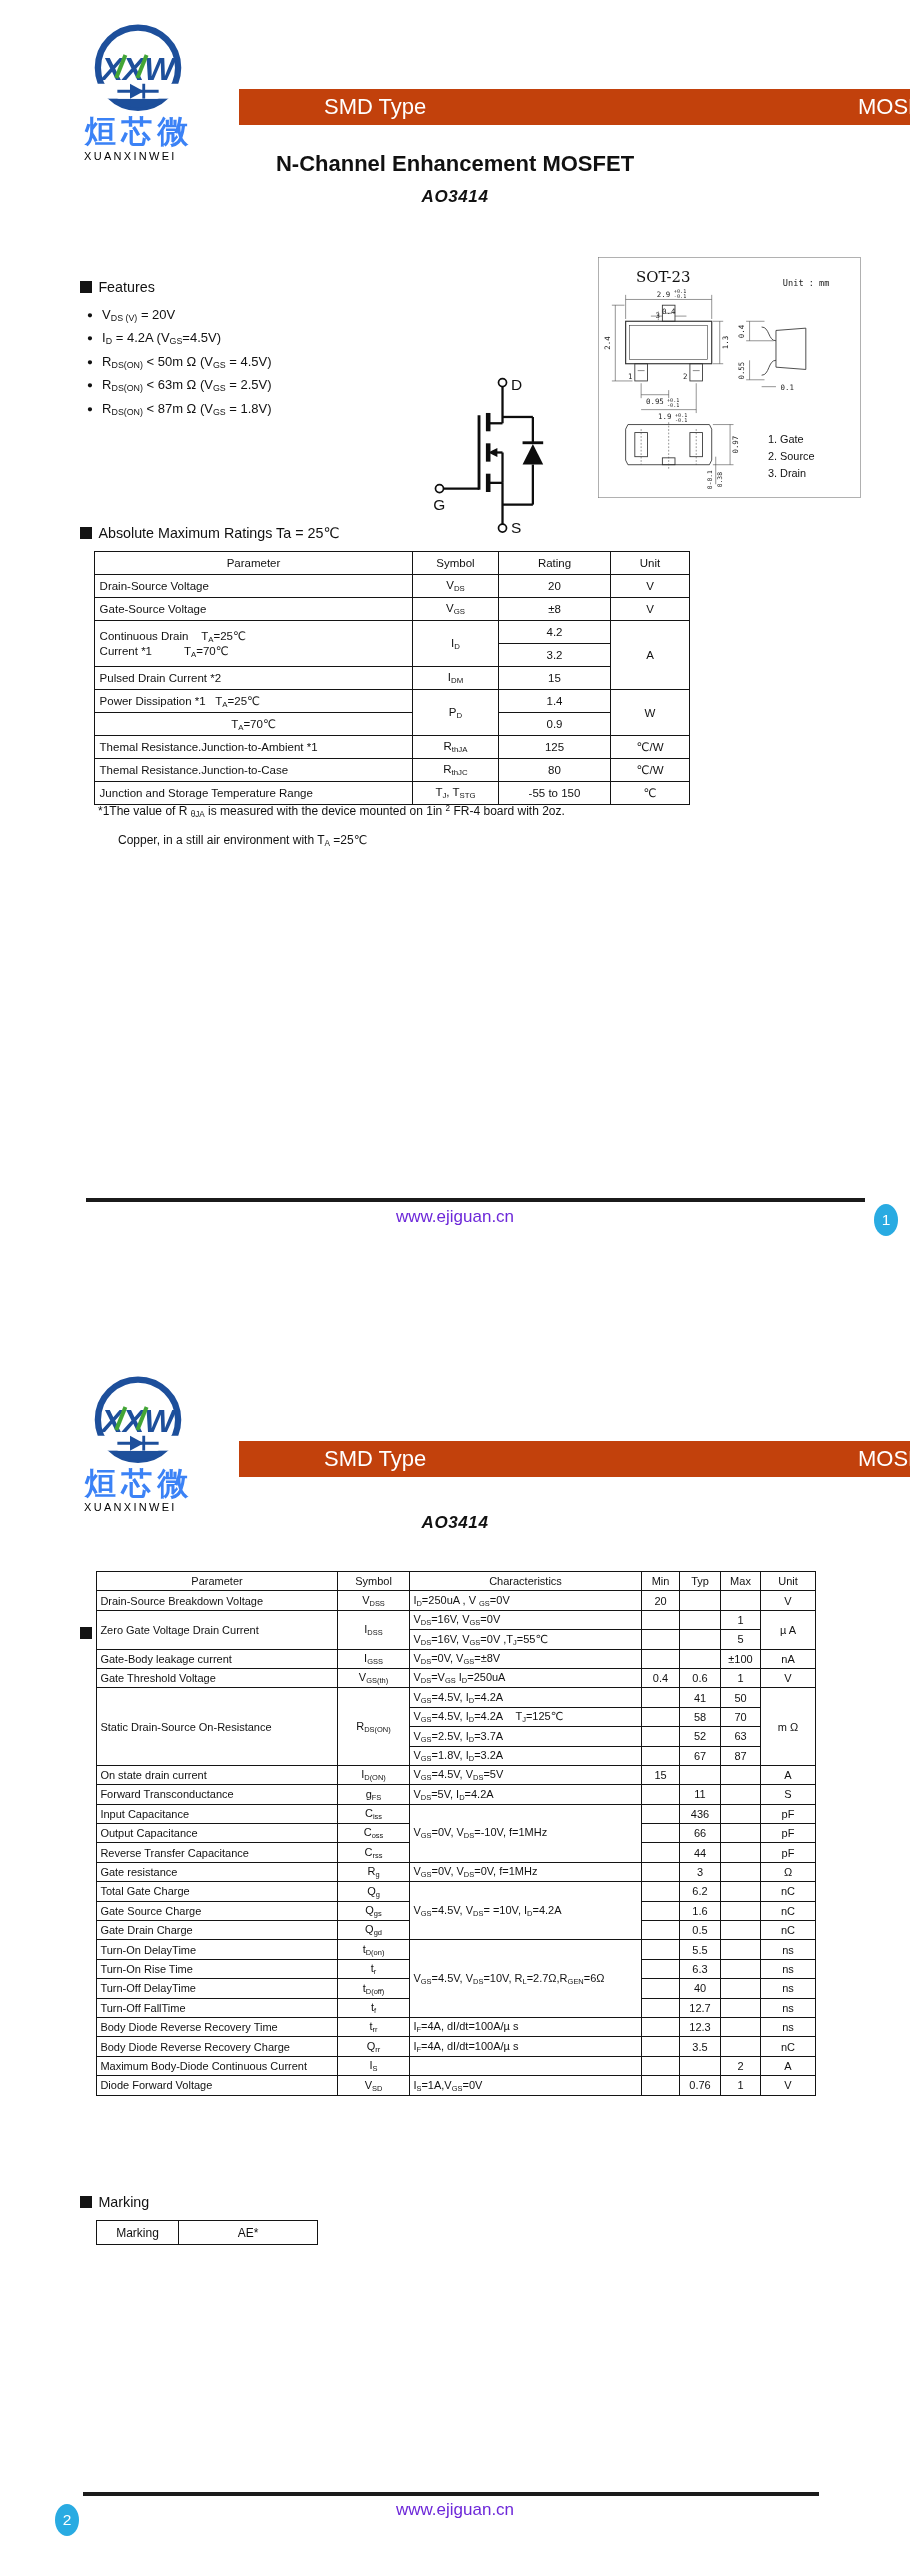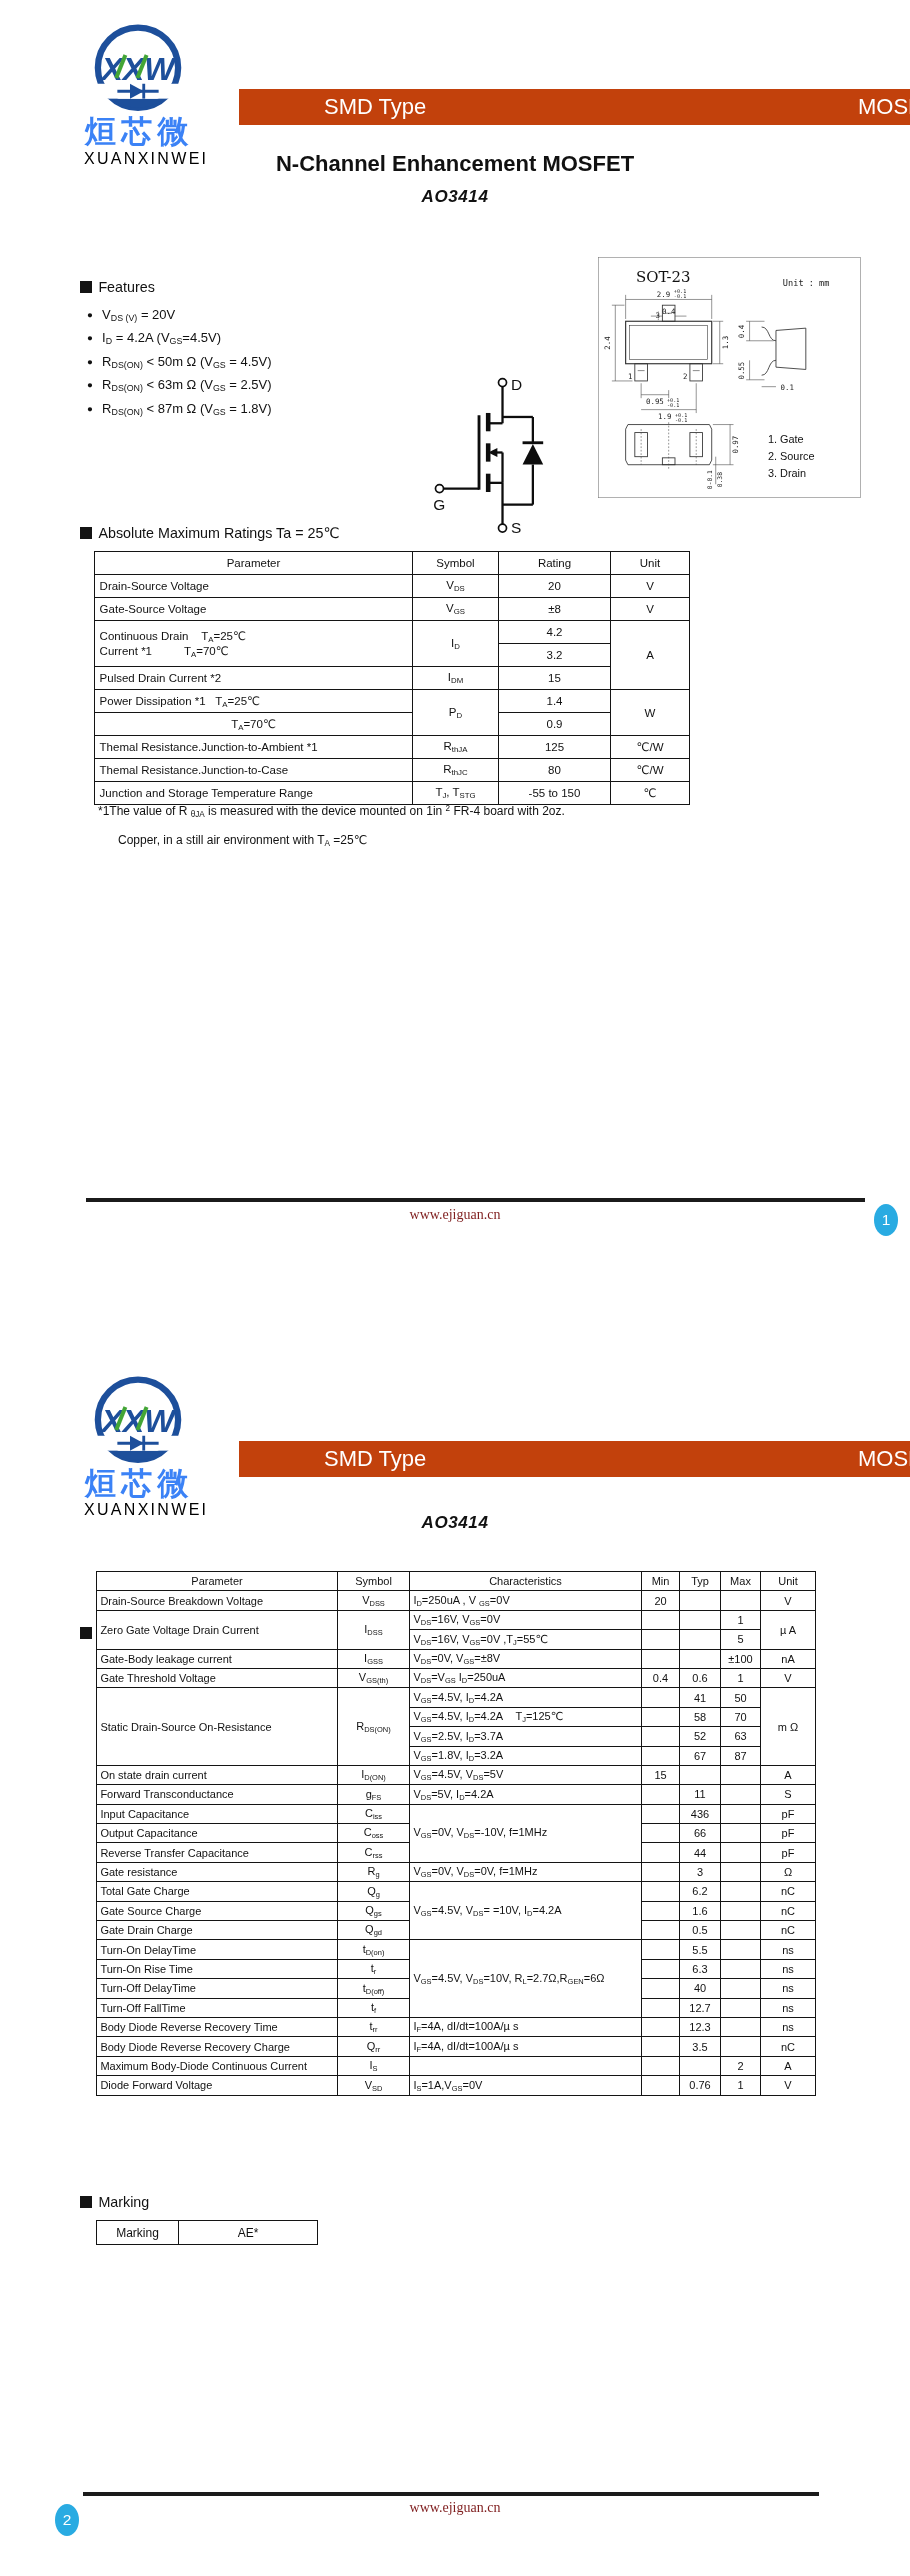--- a/index.html
+++ b/index.html
@@ -1,21 +1,21 @@
 <!DOCTYPE html>
 <html style="font-size:9.2px"><head>
 <meta charset="utf-8">
 <style>
   html,body{margin:0;padding:0;background:#fff;}
   body{font-family:"Liberation Sans","DejaVu Sans",sans-serif;color:#111;}
   .canvas{position:relative;width:910px;height:2576px;background:#fff;overflow:hidden;padding-left:32px;}
   .abs{position:absolute;}
   
   .logo-cn{font-size:31px;font-weight:bold;letter-spacing:5.2px;color:#3b82f6;white-space:nowrap;}
-  .logo-en{font-size:16px;letter-spacing:2.3px;color:#000;white-space:nowrap;}
+  .logo-en{font-size:11px;letter-spacing:2.3px;color:#000;white-space:nowrap;}
   
   .bar{background:#c2410c;color:#fff;display:flex;align-items:center;justify-content:space-between;
        width:729px;height:36px;font-size:22px;padding:0 18.4px 0 85px;box-sizing:border-box;}
   .center-line{left:0;width:910px;text-align:center;}
   .doc-title{font-size:22px;font-weight:bold;}
   .part-no{font-size:17px;font-weight:bold;letter-spacing:0.6px;font-style:italic;}
   
   .sec-h{display:flex;align-items:center;gap:6.9px;font-size:14.3px;color:#111;}
   .sq{width:11.5px;height:11.5px;background:#141414;flex:0 0 auto;}
   
@@ -27,21 +27,21 @@
   .ds th,.ds td{border:1.1px solid #141414;padding:0 4.6px;font-weight:normal;white-space:nowrap;overflow:hidden;vertical-align:middle;}
   .amr th,.amr td{height:22px;font-size:11.5px;}
   .ec th,.ec td{height:18.4px;font-size:11px;padding:0 3.4px;}
   .mk td{height:23px;font-size:12px;}
   .c{text-align:center;} .l{text-align:left;}
   sub{font-size:68%;vertical-align:-0.22em;}
   sup{font-size:68%;vertical-align:0.45em;}
   .note{font-size:12px;white-space:nowrap;}
   
   .rule{background:#1b1b1b;height:4px;}
-  .site{font-size:14px;color:#7f1d1d;font-family:Liberation Serif, serif;}
+  .site{font-size:17px;color:#6d28d9;}
   .badge{width:24px;height:32px;border-radius:50%;background:#29abe2;color:#fff;
          display:flex;align-items:center;justify-content:center;font-size:15.5px;}
   
   .pkg-dim{font-family:"DejaVu Sans Mono","Liberation Mono",monospace;font-size:13px;fill:#222;}
   .pkg-tol{font-family:"DejaVu Sans Mono","Liberation Mono",monospace;font-size:9px;fill:#222;}
   .pkg-big{font-family:"DejaVu Serif","Liberation Serif",serif;font-size:26px;fill:#111;}
   .pkg-leg{font-family:"Liberation Sans",sans-serif;font-size:19px;fill:#111;}
   .sym-lab{font-family:"Liberation Sans",sans-serif;font-size:27px;fill:#111;}
 </style>
 </head>

